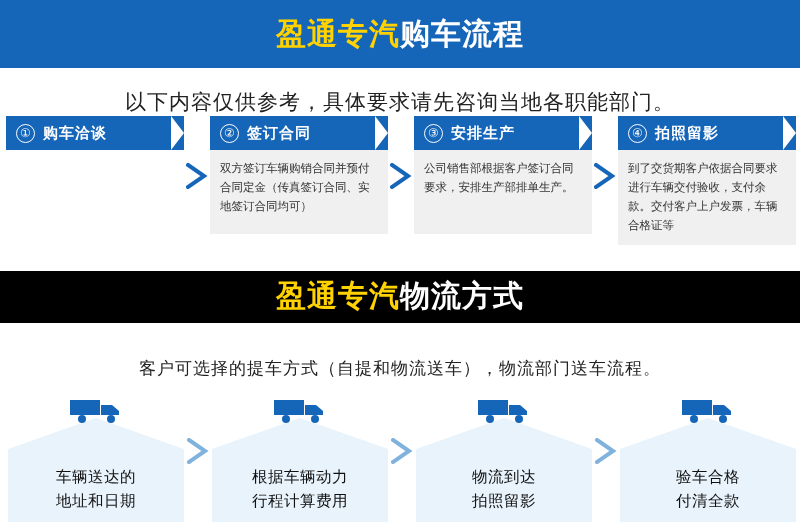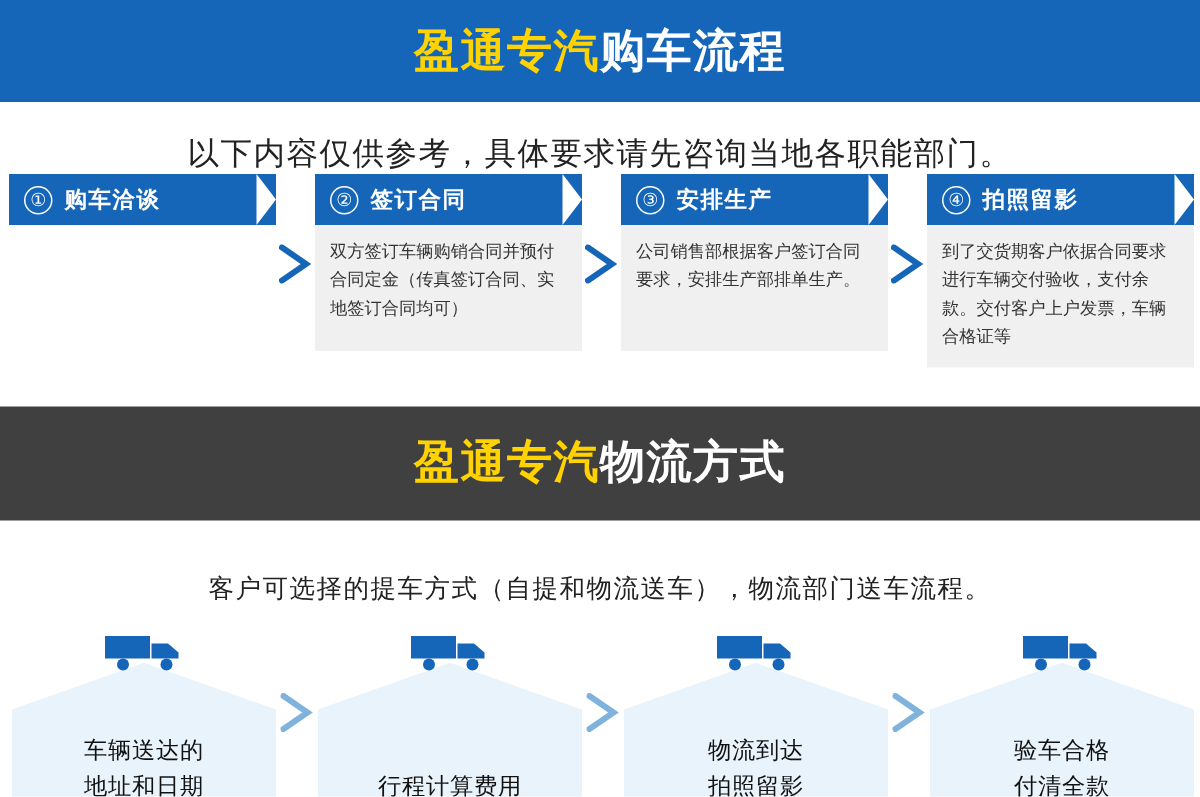--- a/index.html
+++ b/index.html
@@ -98,22 +98,22 @@
     display: flex;
     align-items: center;
     justify-content: center;
   }
   .arrow svg { display: block; }
 
   
   .gap { height: 26px; background: #fff; }
 
   .title-bar2 {
-    background: #404040;
-    height: 76px;
+    background: #000000;
+    height: 52px;
     display: flex;
     align-items: center;
     justify-content: center;
   }
   .title-bar2 .title-text { font-size: 30px; font-weight: bold; color:#fff; letter-spacing:1px;}
   .title-bar2 .title-text .hl { color: #ffd200; }
 
   .subtitle2 {
     text-align: center;
     font-size: 17px;
@@ -270,20 +270,21 @@
     <div class="logi">
       <span class="truck">
         <svg width="56" height="30" viewBox="0 0 56 30">
           <rect x="2" y="4" width="30" height="15" fill="#1565b8"></rect>
           <path d="M33 9 L44 9 L51 15 L51 19 L33 19 Z" fill="#1565b8"></path>
           <circle cx="14" cy="23" r="4" fill="#1565b8"></circle>
           <circle cx="43" cy="23" r="4" fill="#1565b8"></circle>
         </svg>
       </span>
       <div class="card">
+        <div class="ltext">根据车辆动力</div>
         <div class="ltext">行程计算费用</div>
       </div>
     </div>
 
     <div class="logi-arrow">
       <svg width="22" height="26" viewBox="0 0 22 26">
           <path d="M2 2 L18 13 L2 24" fill="none" stroke="#7fb3dd" stroke-width="4" stroke-linecap="square"></path>
         </svg>
     </div>
 

